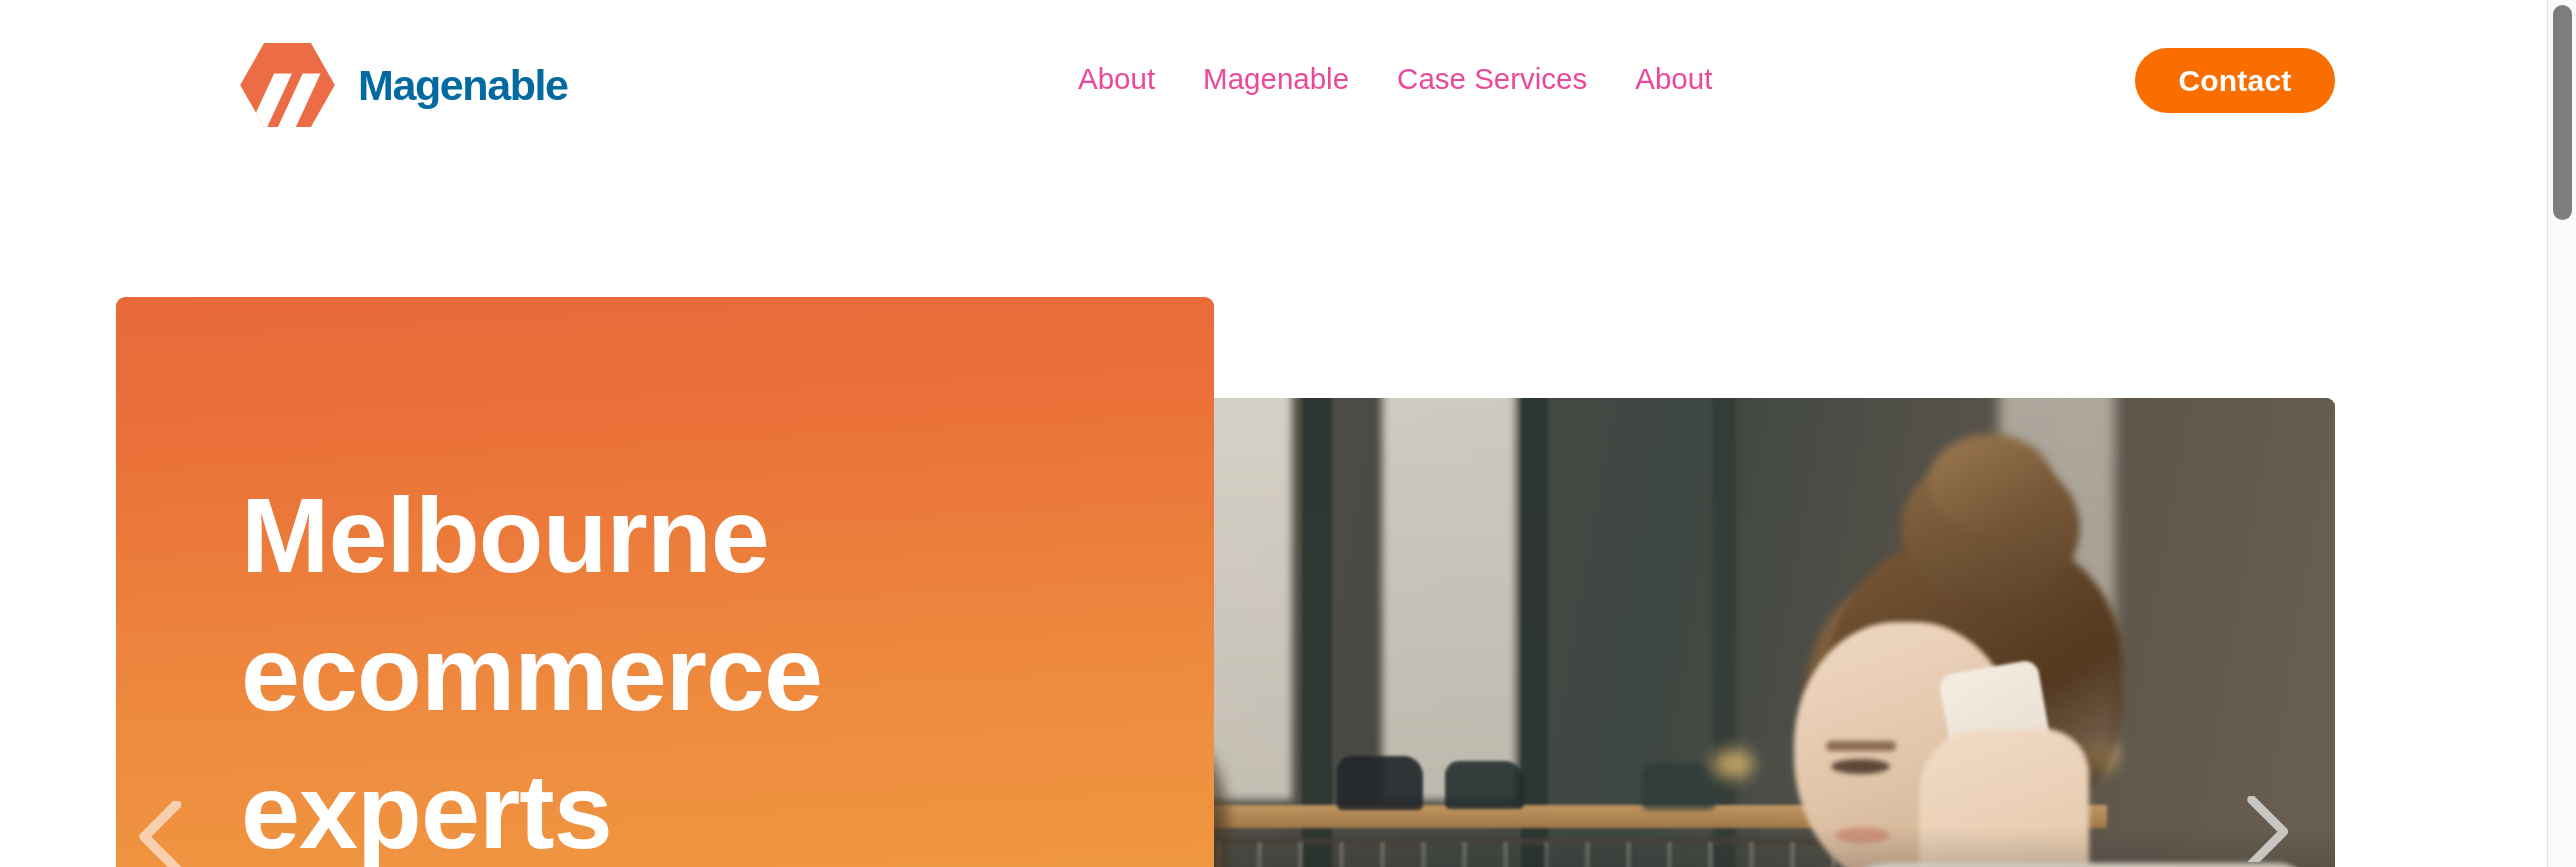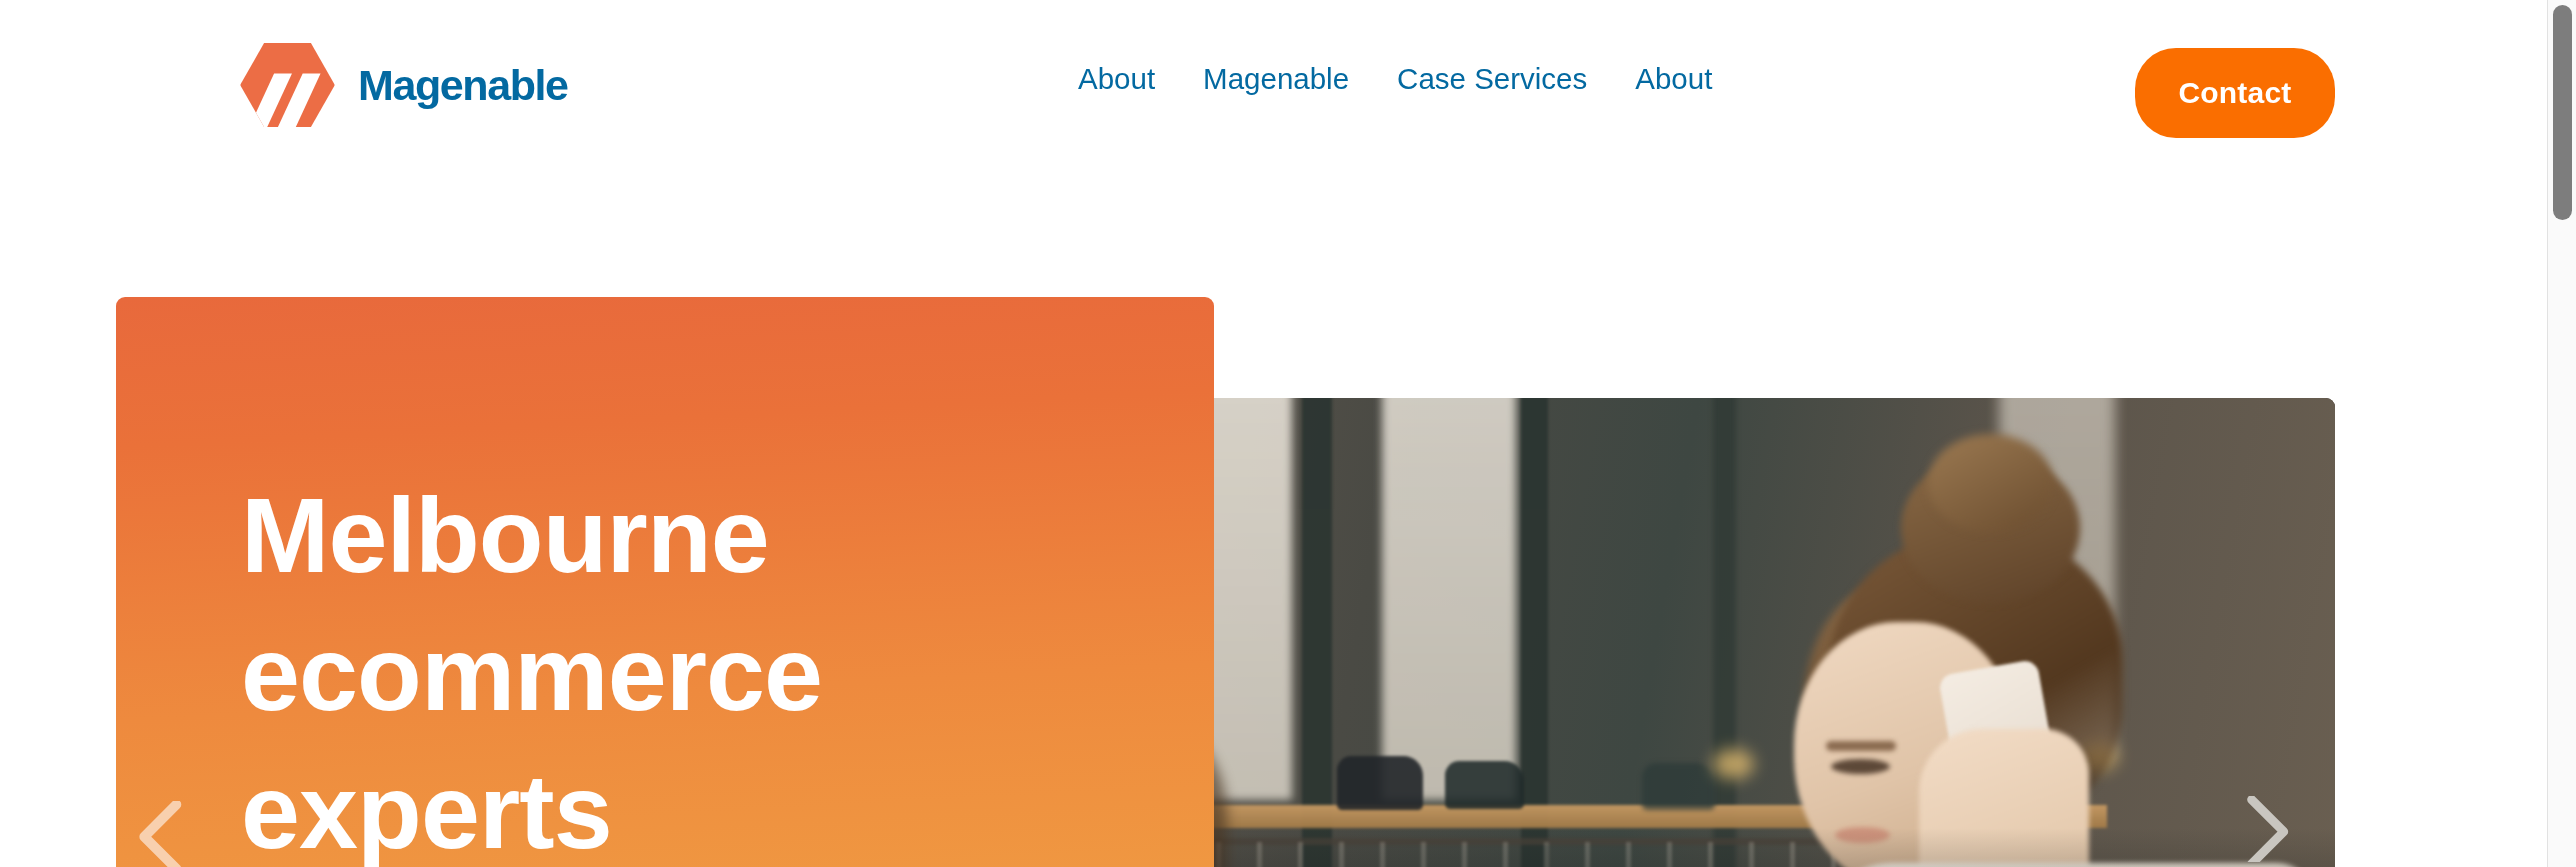--- a/index.html
+++ b/index.html
@@ -21,29 +21,29 @@
   }
   #logo { position:absolute; left:240px; top:43px; display:flex; align-items:center; gap:23px; }
   #logo-mark { width:95px; height:84px; display:block; }
   #logo-word {
     font-size:43px; font-weight:700; color:#0369a1;
     letter-spacing:-1.4px; line-height:1; white-space:nowrap;
   }
 
   #nav { position:absolute; left:1078px; top:64px; display:flex; align-items:center; gap:0; }
   .nav-item {
-    font-size:29.5px; font-weight:400; color:#0369a1;
+    font-size:29.5px; font-weight:400; color:#ec4899;
     white-space:nowrap; cursor:pointer; line-height:1;
     padding:0 24px; letter-spacing:0px;
   }
   .nav-item:first-child { padding-left:0; }
 
   #contact-btn {
     position:absolute; left:2135px; top:48px;
-    width:200px; height:90px; border-radius:41px;
+    width:200px; height:65px; border-radius:41px;
     background:#FA6E00; border:none; cursor:pointer;
     display:flex; align-items:center; justify-content:center;
   }
   #contact-btn span {
     font-size:30px; font-weight:700; color:#ffffff; letter-spacing:0.2px; line-height:1;
   }
 
   
   #hero { position:absolute; left:0; top:0; width:2546px; height:868px; z-index:10; }
 

